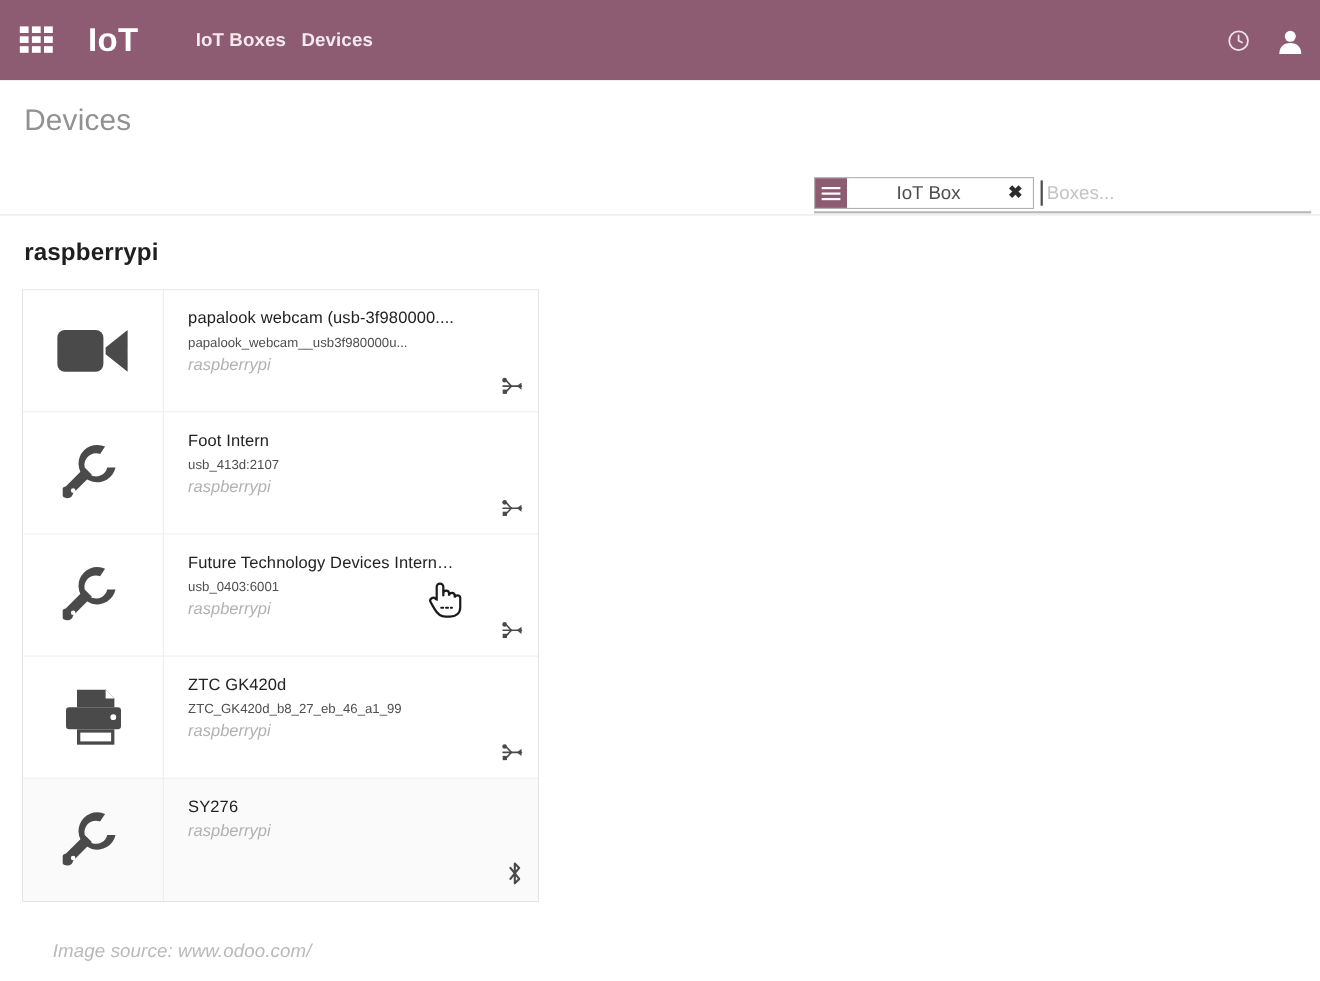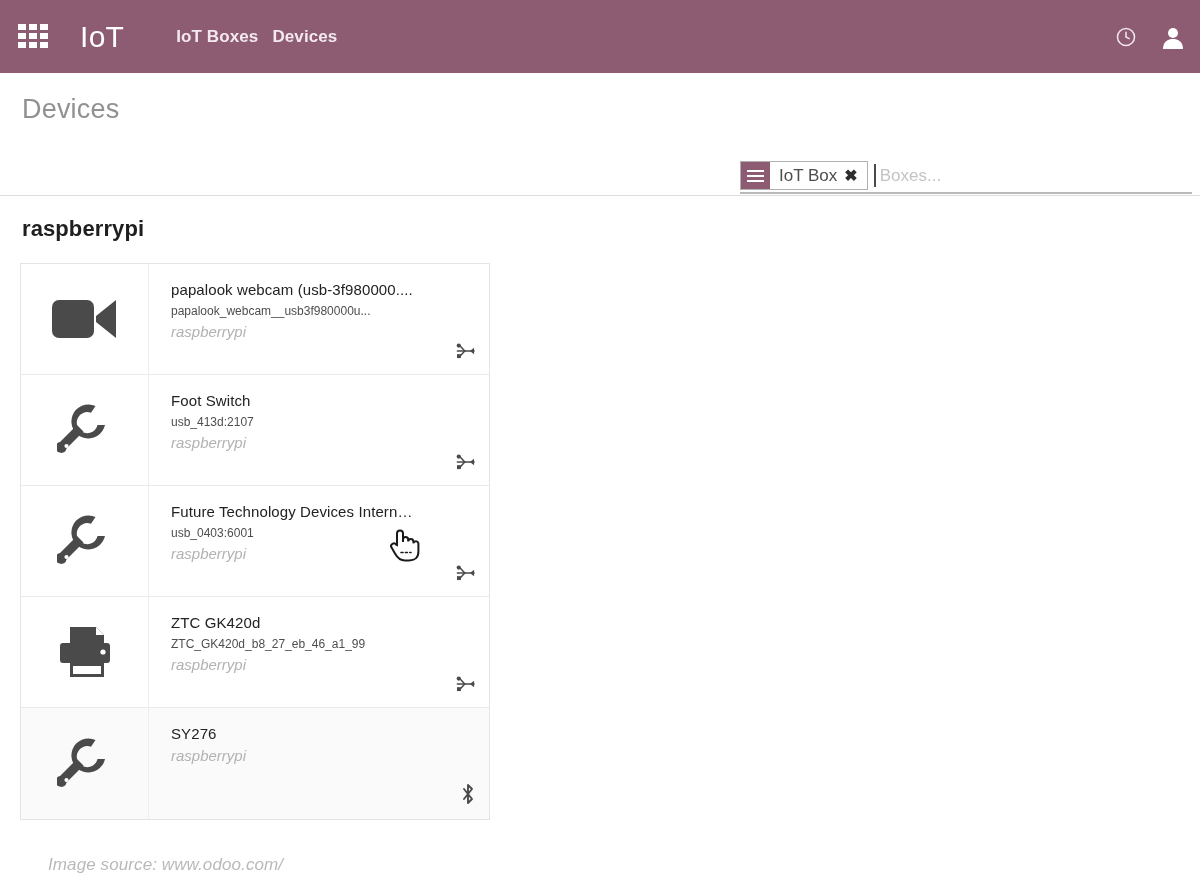--- a/index.html
+++ b/index.html
@@ -40,21 +40,21 @@
   }
   .apps-grid i {
     display: block;
     background: #ffffff;
     width: 8px;
     height: 6px;
   }
   .brand {
     color: #ffffff;
     font-size: 30px;
-    font-weight: 400;
+    font-weight: 700;
     letter-spacing: 0.3px;
     margin-right: 52px;
     white-space: nowrap;
   }
   .nav-links {
     display: flex;
     align-items: center;
     gap: 14px;
   }
   .nav-link {
@@ -106,20 +106,21 @@
     box-sizing: border-box;
   }
   .facet {
     display: flex;
     align-items: stretch;
     height: 29px;
     border: 1px solid #b0b0b0;
     background: #ffffff;
     box-sizing: border-box;
     flex: none;
+    gap: 36px;
   }
   .facet-icon {
     width: 29px;
     background: #8d5b72;
     display: flex;
     align-items: center;
     justify-content: center;
     flex-direction: column;
     gap: 3px;
     flex: none;
@@ -444,21 +445,21 @@
 
     <div class="kanban-card">
       <div class="card-icon">
         <svg width="56" height="56" viewBox="0 0 56 56" fill="#4a4a4a">
           <path d="M38.5 4 A17 17 0 1 0 48 23 L40.5 23 A10.5 10.5 0 1 1 34 10.8 Z"></path>
           <path d="M26.5 29.5 L9.5 46.5 A5.5 5.5 0 1 1 3 40 L20 23 Z"></path>
           <circle cx="9.5" cy="44" r="2.1" fill="#ffffff"></circle>
         </svg>
       </div>
       <div class="card-body">
-        <div class="card-name">Foot Switch</div>
+        <div class="card-name">Foot Intern</div>
         <div class="card-id">usb_413d:2107</div>
         <div class="card-host">raspberrypi</div>
         <div class="conn-icon">
           <svg width="26" height="18" viewBox="0 0 28 18" fill="none" stroke="#4a4a4a" stroke-width="1.6">
             <path d="M27 9 H9" stroke-linecap="round"></path>
             <path d="M17 9 L12 3.5" stroke-linecap="round"></path>
             <path d="M17 9 L12 14.5" stroke-linecap="round"></path>
             <circle cx="10.5" cy="3.2" r="2.3" fill="#4a4a4a" stroke="none"></circle>
             <rect x="8.6" y="12.4" width="4.2" height="4.2" fill="#4a4a4a" stroke="none"></rect>
             <path d="M27 5.5 L27 12.5 L22.5 9 Z" fill="#4a4a4a" stroke="none"></path>

